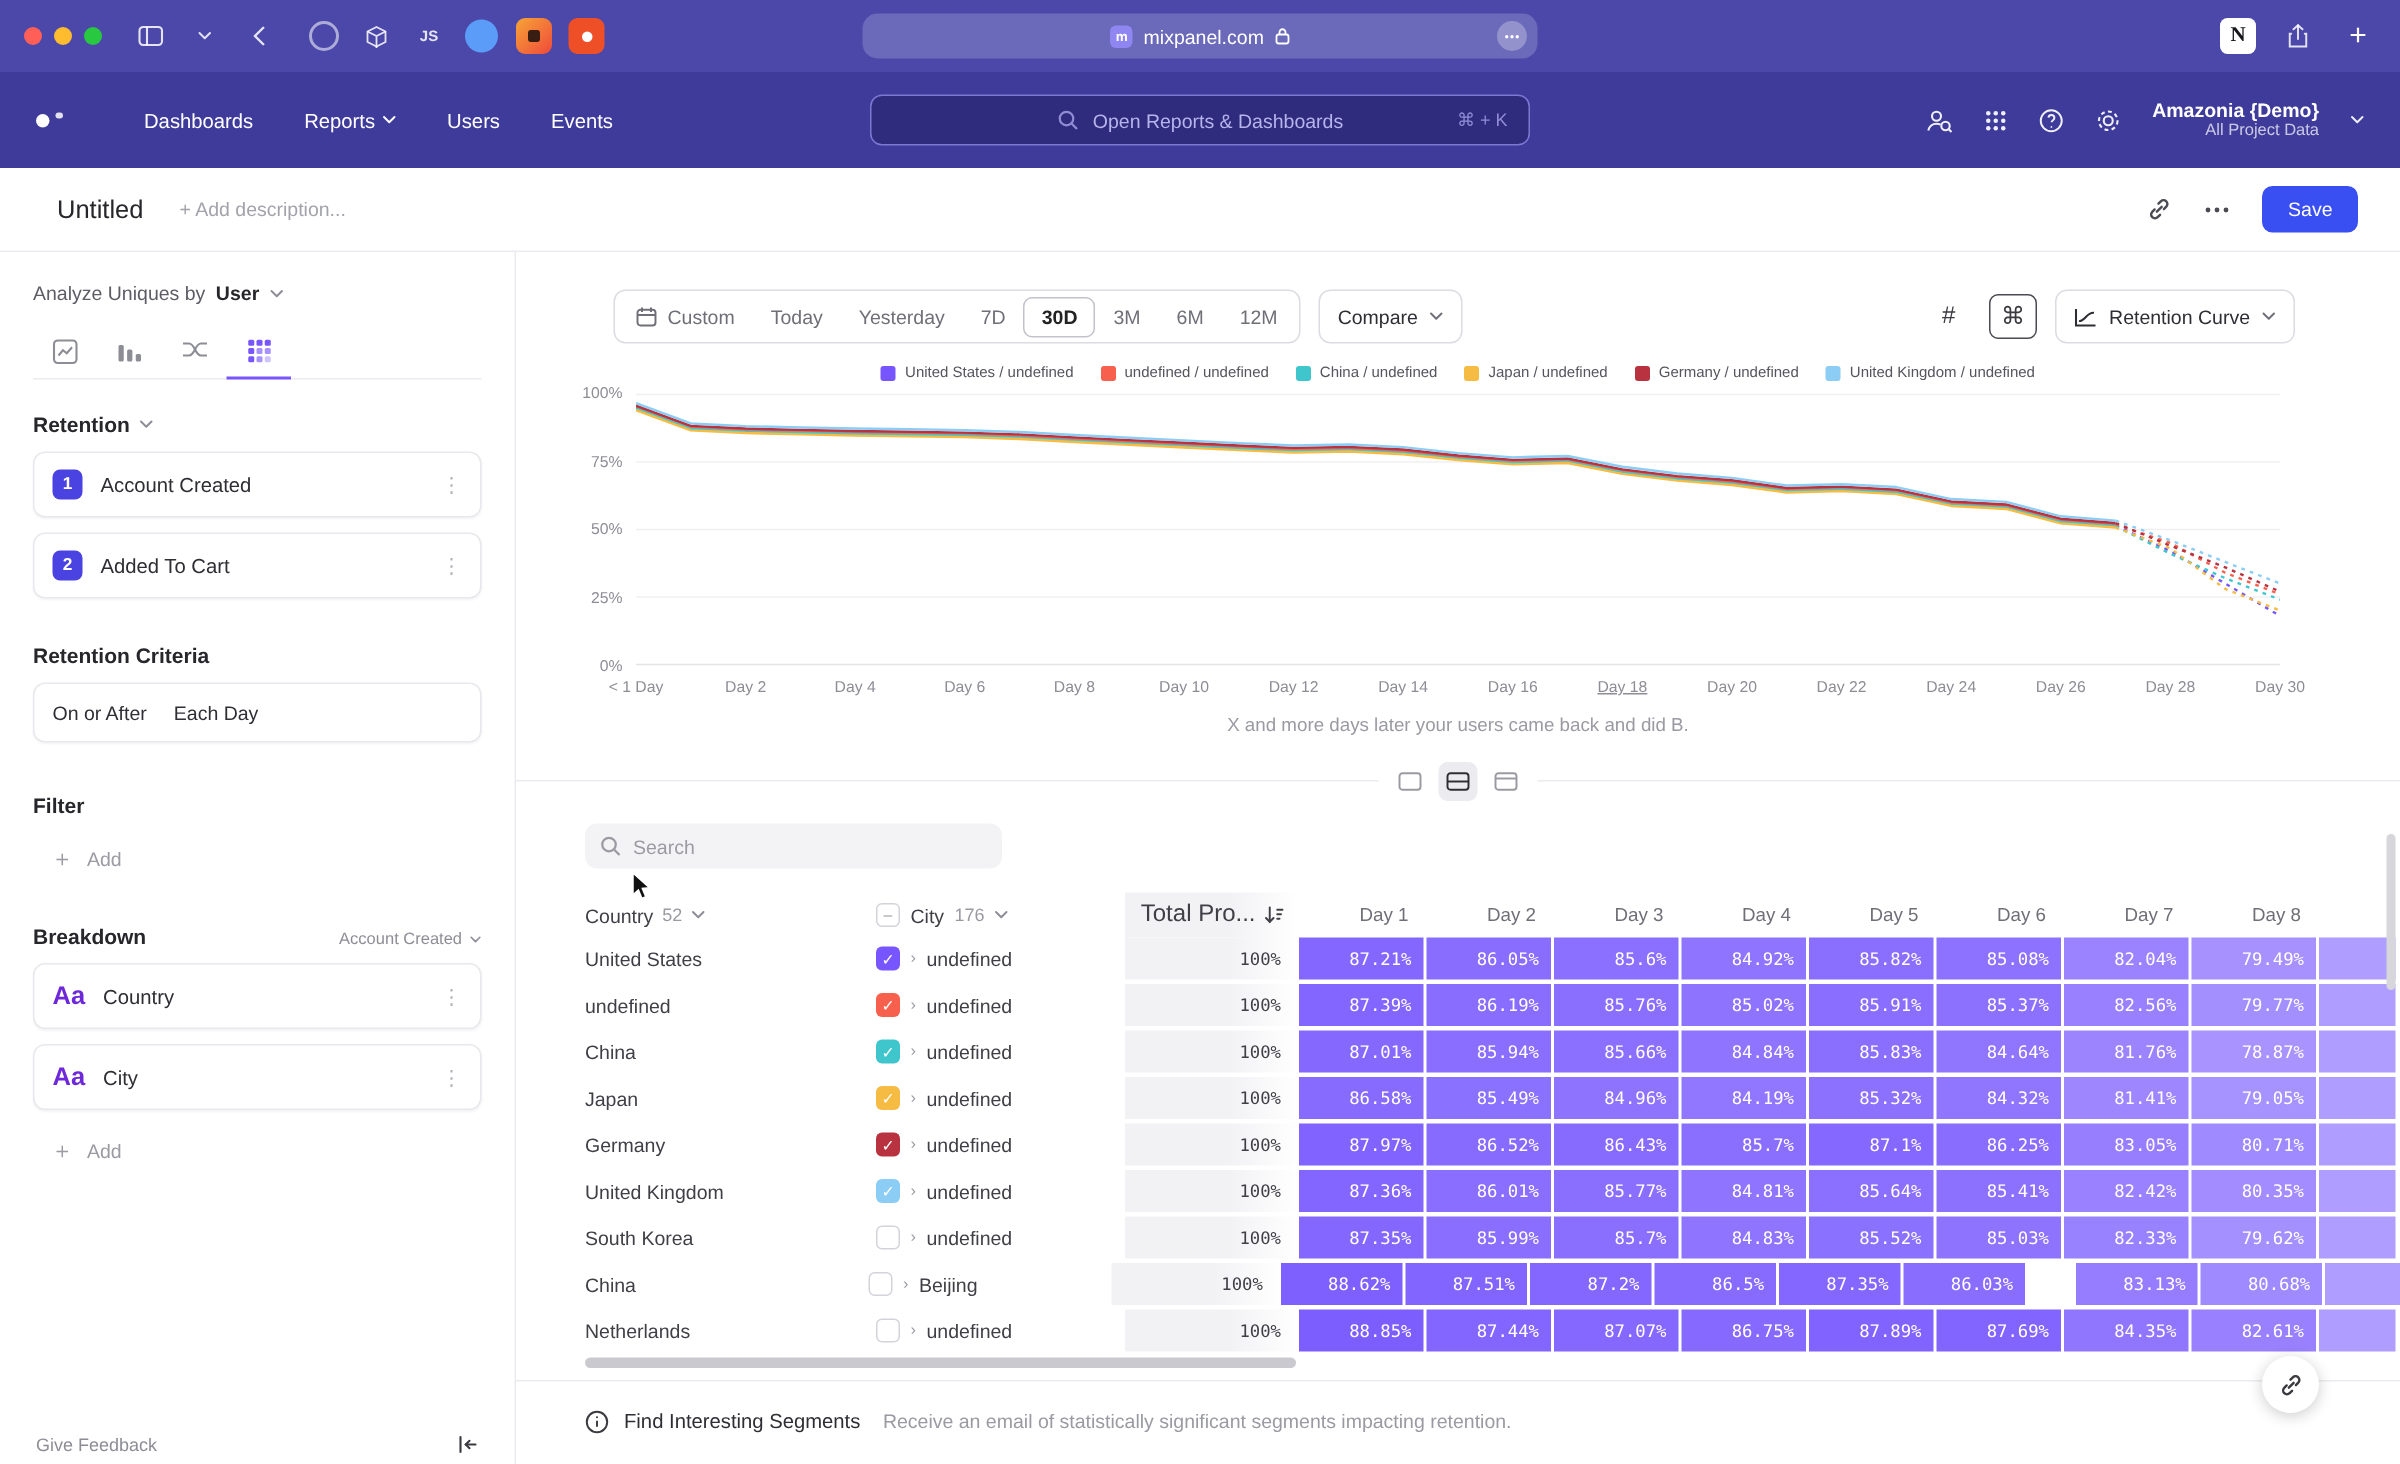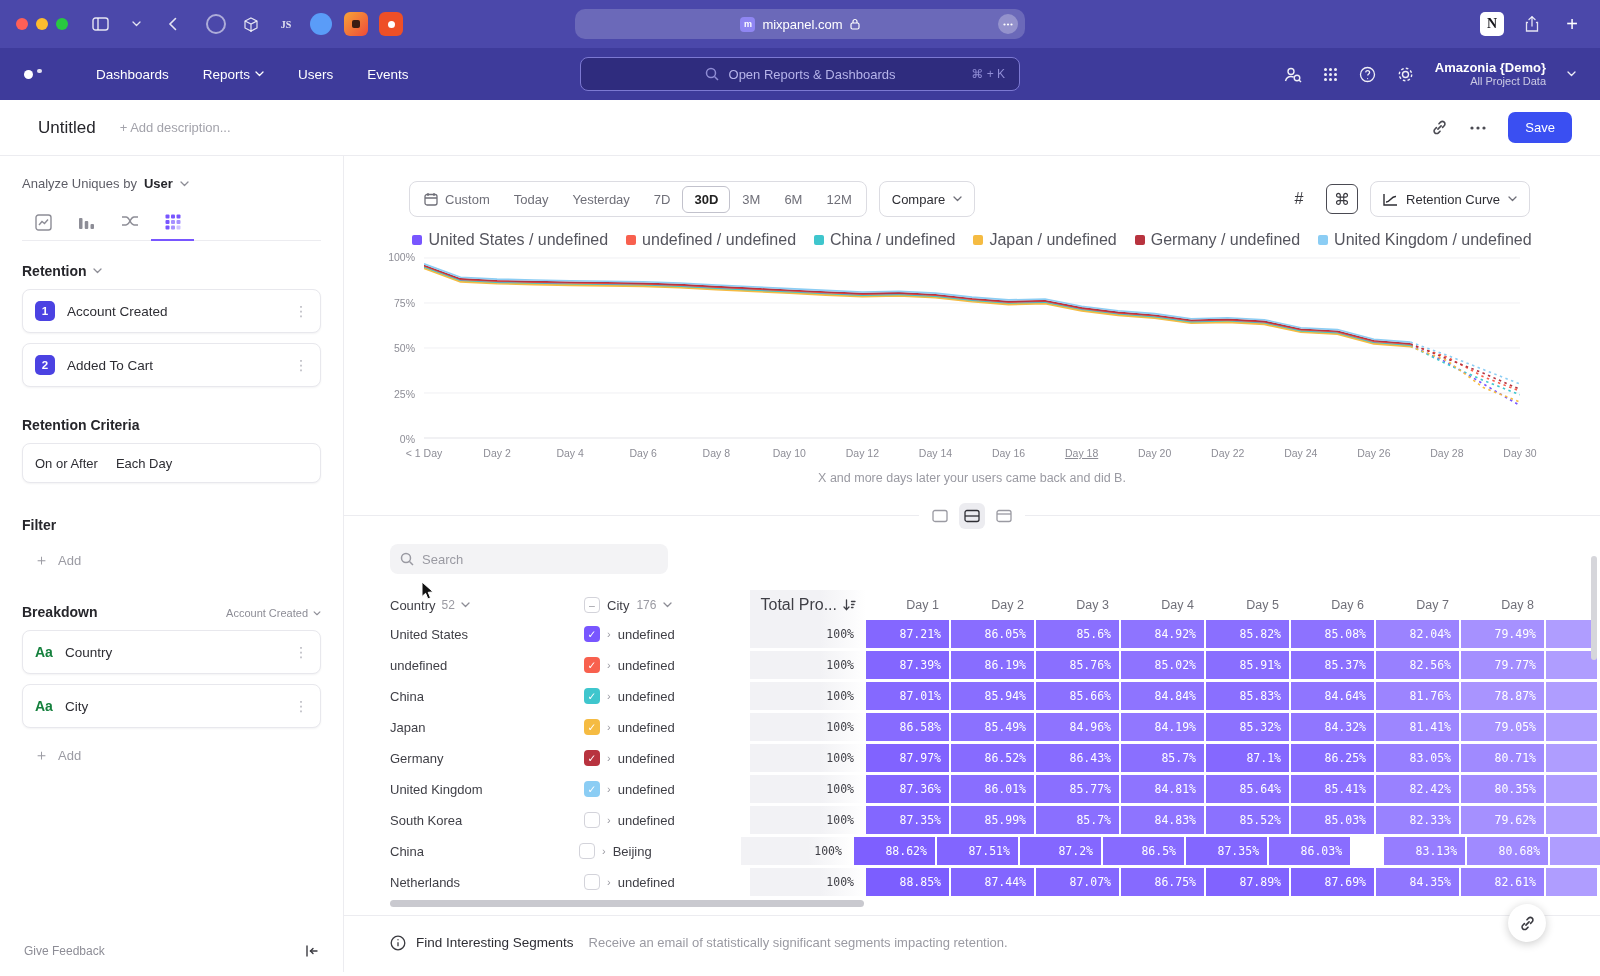--- a/index.html
+++ b/index.html
@@ -6,37 +6,37 @@
   html,body { width:1600px; height:976px; }
   body { font-family:"Liberation Sans", sans-serif; background:#fff; overflow:hidden; position:relative; }
   svg { display:block; }
 
   
   .chrome { height:48px; background:#4b48aa; display:flex; align-items:center; padding:0 16px; gap:12px; position:relative; }
   .lights { display:flex; gap:8px; margin-right:8px; }
   .light { width:12px; height:12px; border-radius:50%; }
   .l-red{background:#ff5f57}.l-yellow{background:#febc2e}.l-green{background:#28c840}
   .chrome-icon { color:rgba(255,255,255,.85); display:flex; align-items:center; justify-content:center; width:24px; height:24px; }
-  .ext-row { display:flex; gap:11px; margin-left:8px; align-items:center;font-family:Liberation Serif, serif; }
+  .ext-row { display:flex; gap:11px; margin-left:8px; align-items:center; }
   .ext { width:24px; height:24px; border-radius:6px; display:flex; align-items:center; justify-content:center; color:rgba(255,255,255,.85); font-size:10px; font-weight:bold; }
   .ext-ring { border:2px solid rgba(255,255,255,.55); border-radius:50%; width:20px; height:20px; }
   .ext-blue { background:#5a9cf8; border-radius:50%; width:22px; height:22px; }
   .ext-orange1 { background:linear-gradient(135deg,#f7a437,#ef4a3a); position:relative; }
   .ext-orange1:after { content:""; width:8px; height:8px; background:#3a1d12; border-radius:2px; }
   .ext-orange2 { background:#ee4f27; position:relative; }
   .ext-orange2:after { content:""; width:7px; height:7px; background:#fff; border-radius:50%; }
   .url-pill { position:absolute; left:50%; top:9px; transform:translateX(-50%); width:450px; height:30px; background:rgba(255,255,255,.18); border-radius:10px; display:flex; align-items:center; justify-content:center; gap:7px; color:#fff; font-size:13px; }
   .mx-fav { width:15px; height:15px; border-radius:4px; background:#8f86f2; color:#fff; font-size:9px; font-weight:bold; display:flex; align-items:center; justify-content:center; }
   .url-more { position:absolute; right:7px; top:50%; transform:translateY(-50%); width:20px; height:20px; border-radius:50%; background:rgba(255,255,255,.28); color:#fff; display:flex; align-items:center; justify-content:center; }
   .chrome-right { margin-left:auto; display:flex; gap:16px; align-items:center; }
   .notion { width:24px; height:24px; background:#fff; border-radius:5px; color:#16161a; font-weight:bold; display:flex; align-items:center; justify-content:center; font-size:14px; font-family:"Liberation Serif", serif; }
   .plus-g { color:#fff; font-size:20px; font-weight:300; }
 
   
-  .appnav { height:52px; background:#3e3b9b; display:flex; align-items:center; padding:0 24px; position:relative; color:#fff; }
+  .appnav { height:64px; background:#3e3b9b; display:flex; align-items:center; padding:0 24px; position:relative; color:#fff; }
   .logo-dots { display:flex; align-items:center; gap:4px; width:30px; }
   .dot-big { width:9px; height:9px; border-radius:50%; background:#fff; }
   .dot-small { width:4.5px; height:4.5px; border-radius:50%; background:rgba(255,255,255,.85); margin-top:-6px; }
   .nav-items { display:flex; gap:34px; margin-left:42px; font-size:13.5px; }
   .nav-item { display:flex; align-items:center; gap:5px; color:#fff; cursor:default; }
   .nav-search { position:absolute; left:50%; transform:translateX(-50%); width:440px; height:34px; background:#2f2c7e; border:1px solid #7c79d2; border-radius:8px; display:flex; align-items:center; justify-content:center; gap:10px; color:#b6b4ea; font-size:13px; }
   .nav-search .shortcut { position:absolute; right:14px; color:#908dd6; font-size:12px; }
   .nav-right { margin-left:auto; display:flex; align-items:center; gap:21px; }
   .nav-icon { color:#fff; opacity:.92; display:flex; align-items:center; }
   .project { text-align:right; line-height:1.2; }
@@ -67,36 +67,36 @@
   .card { border:1px solid #e8e8ed; border-radius:8px; height:44px; display:flex; align-items:center; padding:0 12px; margin-top:10px; box-shadow:0 1px 2px rgba(20,20,40,.05); background:#fff; }
   .badge { width:20px; height:20px; border-radius:5px; background:#4b42e2; color:#fff; font-size:11.5px; display:flex; align-items:center; justify-content:center; font-weight:bold; margin-right:12px; }
   .card-label { font-size:13.5px; color:#2e2e34; flex:1; }
   .kebab { color:#b4b4bc; font-size:14px; line-height:1; }
   .criteria-card { height:40px; gap:18px; }
   .criteria-card span { font-size:13px; color:#2e2e34; }
   .add-row { margin-top:18px; display:flex; gap:9px; align-items:center; color:#9b9ba3; font-size:13px; padding-left:12px; }
   .add-row .plus { font-size:15px; }
   .bd-row { display:flex; align-items:baseline; }
   .bd-scope { margin-left:auto; font-size:11px; color:#8d8d96; display:flex; gap:5px; align-items:center; }
-  .aa { color:#15803d; font-weight:bold; font-size:14px; margin-right:12px; }
+  .aa { color:#6d28d9; font-weight:bold; font-size:17px; margin-right:12px; }
   .sidebar-bottom { margin-top:auto; display:flex; align-items:center; padding:0 2px; }
   .feedback { font-size:12px; color:#8d8d96; }
   .collapse { margin-left:auto; color:#3a3a40; display:flex; }
 
   
   .controls { display:flex; align-items:center; margin:25px 70px 0 46px; gap:12px; }
   .range-group { display:flex; align-items:center; border:1px solid #dcdce2; border-radius:8px; padding:2px; height:36px;margin-left:19px; }
   .range-item { padding:5px 11px; font-size:13px; color:#6f6f78; display:flex; align-items:center; gap:7px; border-radius:6px; border:1px solid transparent; white-space:nowrap; }
   .range-item.selected { color:#222; font-weight:bold; border-color:#c2c2cc; }
   .btn { display:flex; align-items:center; gap:8px; border:1px solid #dcdce2; border-radius:8px; height:36px; padding:0 12px; font-size:13px; color:#2e2e34; background:#fff; white-space:nowrap; }
   .spacer { flex:1; }
   .icon-btn { width:30px; height:30px; display:flex; align-items:center; justify-content:center; color:#3a3a40; font-size:16px; border-radius:6px; }
   .icon-btn.boxed { border:1.5px solid #4a4a52; width:32px; }
   .legend { display:flex; justify-content:center; gap:18px; margin-top:14px; flex-wrap:nowrap; }
-  .legend-item { display:flex; align-items:center; gap:6px; font-size:16px; color:#55555e; white-space:nowrap; }
+  .legend-item { display:flex; align-items:center; gap:6px; font-size:10px; color:#55555e; white-space:nowrap; }
   .legend-swatch { width:10px; height:10px; border-radius:2px; flex:none; }
 
   
   .chart-row { display:flex; margin:8px 80px 0 46px; }
   .y-axis { width:34px; position:relative; height:182px; flex:none; }
   .y-tick { position:absolute; right:9px; transform:translateY(-50%); font-size:10.5px; color:#8d8d96; }
   .plot { flex:1; height:182px; }
   .plot svg { width:100%; height:182px; }
   .x-axis { position:relative; height:16px; margin:6px 80px 0 80px; }
   .x-label { position:absolute; transform:translateX(-50%); font-size:10.5px; color:#8d8d96; white-space:nowrap; top:2px; }

